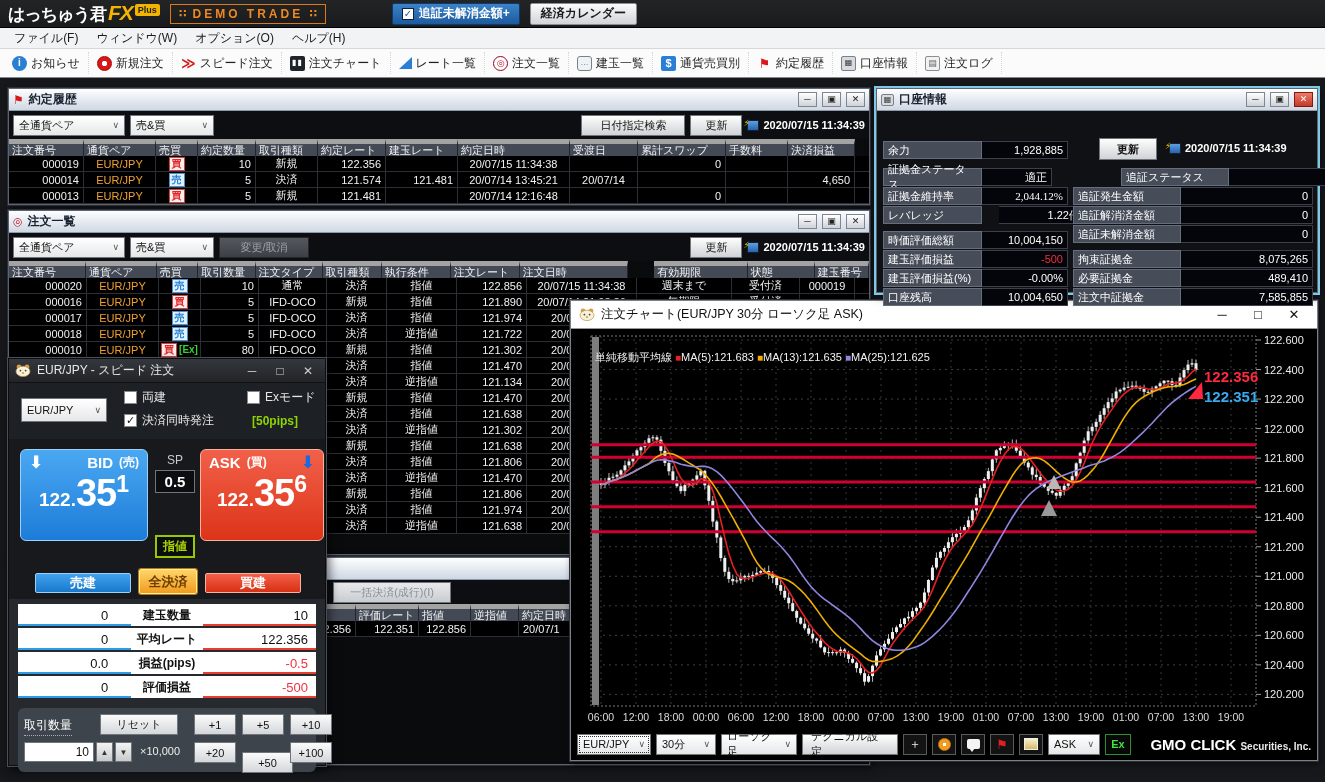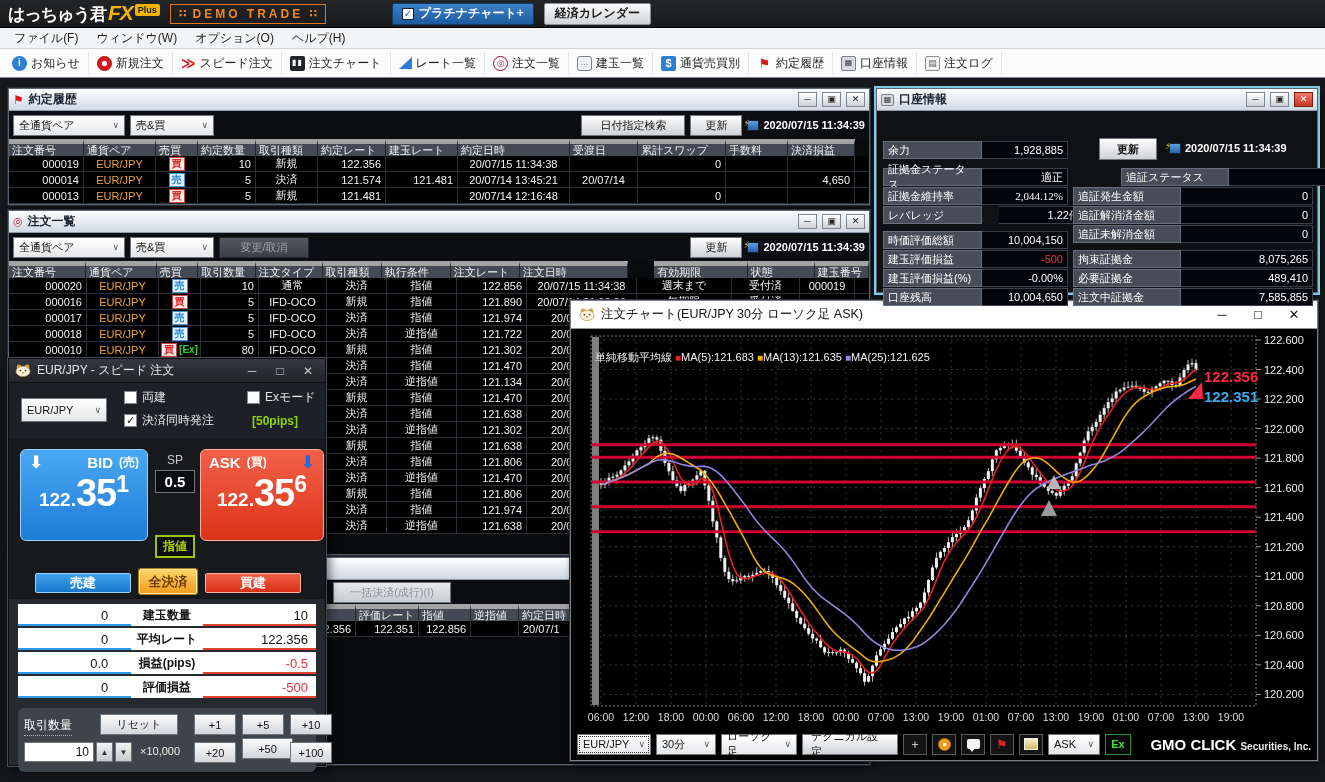--- a/index.html
+++ b/index.html
@@ -165,21 +165,21 @@
       <span class="logo-plus">Plus</span>
     </div>
     <div class="demo-badge">
       <span class="demo-deco">∷</span>
       <span>DEMO TRADE</span>
       <span class="demo-deco">∷</span>
     </div>
     <div style="width:46px"></div>
     <div class="btn-blue">
       <span class="chk-ico">✓</span>
-      <span>プラチナチャート+</span>
+      <span>追証未解消金額+</span>
     </div>
     <div class="btn-silver">経済カレンダー</div>
   </div>
 
   <div class="menubar" id="menubar">
       <div class="menu-item">ファイル(F)</div>
       <div class="menu-item">ウィンドウ(W)</div>
       <div class="menu-item">オプション(O)</div>
       <div class="menu-item">ヘルプ(H)</div>
     </div>
@@ -1099,21 +1099,21 @@
       <span class="tstamp" style="position:absolute;left:292px;top:31px;">
           <span class="pc-ico"></span>
           <span>2020/07/15 11:34:39</span>
         </span>
     <div class="acct-row" style="left: 6px; top: 30px;">
           <div class="acct-lab" style="width: 99px;">余力</div>
           <div class="acct-val" style="width: 86px;">1,928,885</div>
         </div>
         <div class="acct-row" style="left: 6px; top: 57px;">
           <div class="acct-lab" style="width: 99px;">証拠金ステータス</div>
-          <div class="acct-val" style="width: 86px;">適正</div>
+          <div class="acct-val" style="width: 70px;">適正</div>
         </div>
         <div class="acct-row" style="left: 6px; top: 76px; font-family: Liberation Serif, serif;">
           <div class="acct-lab" style="width: 99px;">証拠金維持率</div>
           <div class="acct-val" style="width: 86px;">2,044.12%</div>
         </div>
         <div class="acct-row" style="left: 6px; top: 95px; gap: 17px;">
           <div class="acct-lab" style="width: 99px;">レバレッジ</div>
           <div class="acct-val" style="width: 86px;">1.22倍</div>
         </div>
         <div class="acct-row" style="left: 6px; top: 120px;">
@@ -1254,18 +1254,18 @@
       <span class="qty-lab">取引数量</span>
       <div class="qbtn" style="left:82px;top:6px;width:78px;">リセット</div>
       <div class="qbtn" style="left:176px;top:6px;width:42px;">+1</div>
       <div class="qbtn" style="left:224px;top:6px;width:42px;">+5</div>
       <div class="qbtn" style="left:272px;top:6px;width:42px;">+10</div>
       <div class="qty-input">10</div>
       <div class="spin" style="left:78px;">▲</div>
       <div class="spin" style="left:97px;">▼</div>
       <span class="mult">×10,000</span>
       <div class="qbtn" style="left:176px;top:34px;width:42px;">+20</div>
-      <div class="qbtn" style="left:224px;top:30px;width:51px;">+50</div>
+      <div class="qbtn" style="left:224px;top:44px;width:51px;">+50</div>
       <div class="qbtn" style="left:272px;top:34px;width:42px;">+100</div>
     </div>
   </div>
 
 </div>
 
 </body></html>

